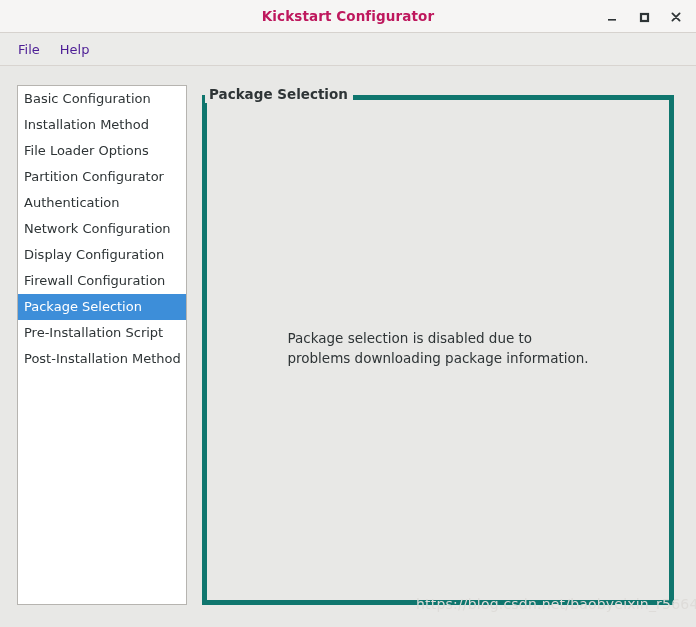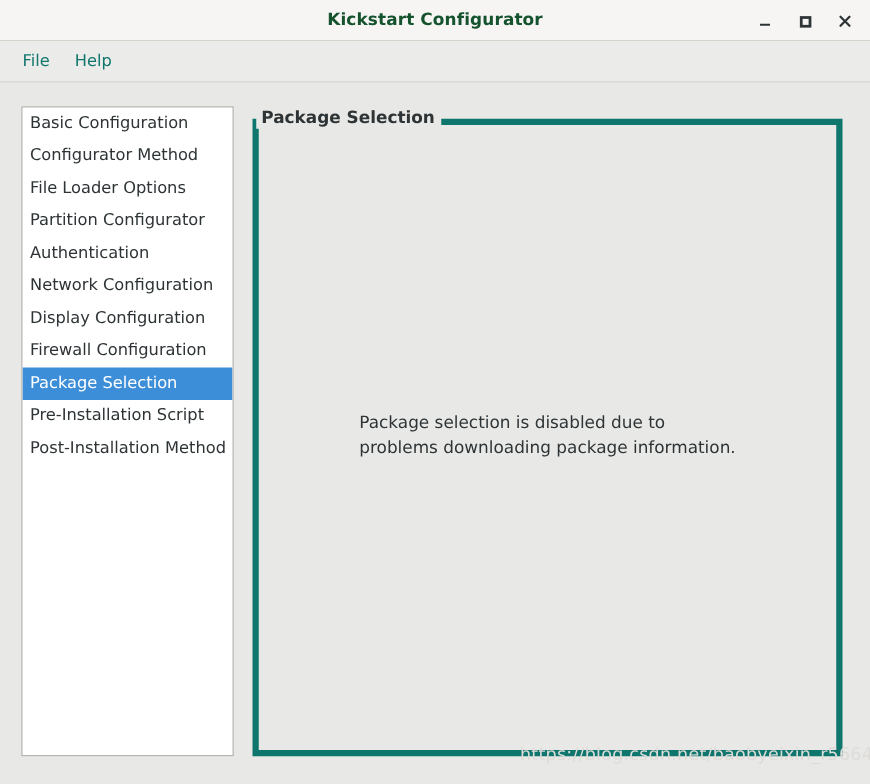--- a/index.html
+++ b/index.html
@@ -28,21 +28,21 @@
   }
   .title-text {
     position: absolute;
     left: 0; top: 0;
     width: 696px;
     height: 33px;
     line-height: 33px;
     text-align: center;
     font-size: 13.5px;
     font-weight: bold;
-    color: #14532d;
+    color: #be185d;
     letter-spacing: 0.1px;
   }
   .win-controls {
     position: absolute;
     right: 6px; top: 0;
     height: 33px;
     display: flex;
     align-items: center;
     gap: 4px;
   }
@@ -64,21 +64,21 @@
     height: 33px;
     background: #ebebe9;
     border-bottom: 1px solid #d8d4d0;
     box-sizing: border-box;
     display: flex;
     align-items: center;
     padding-left: 8px;
   }
   .menu-item {
     font-size: 13px;
-    color: #0f766e;
+    color: #4c1d95;
     padding: 3px 10px;
     border-radius: 3px;
     cursor: default;
     white-space: nowrap;
   }
 
   
   .sidebar {
     position: absolute;
     left: 17px; top: 85px;
@@ -183,21 +183,21 @@
   </div>
 </div>
 
 <div class="menubar">
   <div class="menu-item">File</div>
   <div class="menu-item">Help</div>
 </div>
 
 <div class="sidebar">
   <div class="side-item">Basic Configuration</div>
-  <div class="side-item">Configurator Method</div>
+  <div class="side-item">Installation Method</div>
   <div class="side-item">File Loader Options</div>
   <div class="side-item">Partition Configurator</div>
   <div class="side-item">Authentication</div>
   <div class="side-item">Network Configuration</div>
   <div class="side-item">Display Configuration</div>
   <div class="side-item">Firewall Configuration</div>
   <div class="side-item selected">Package Selection</div>
   <div class="side-item">Pre-Installation Script</div>
   <div class="side-item">Post-Installation Method</div>
 </div>

